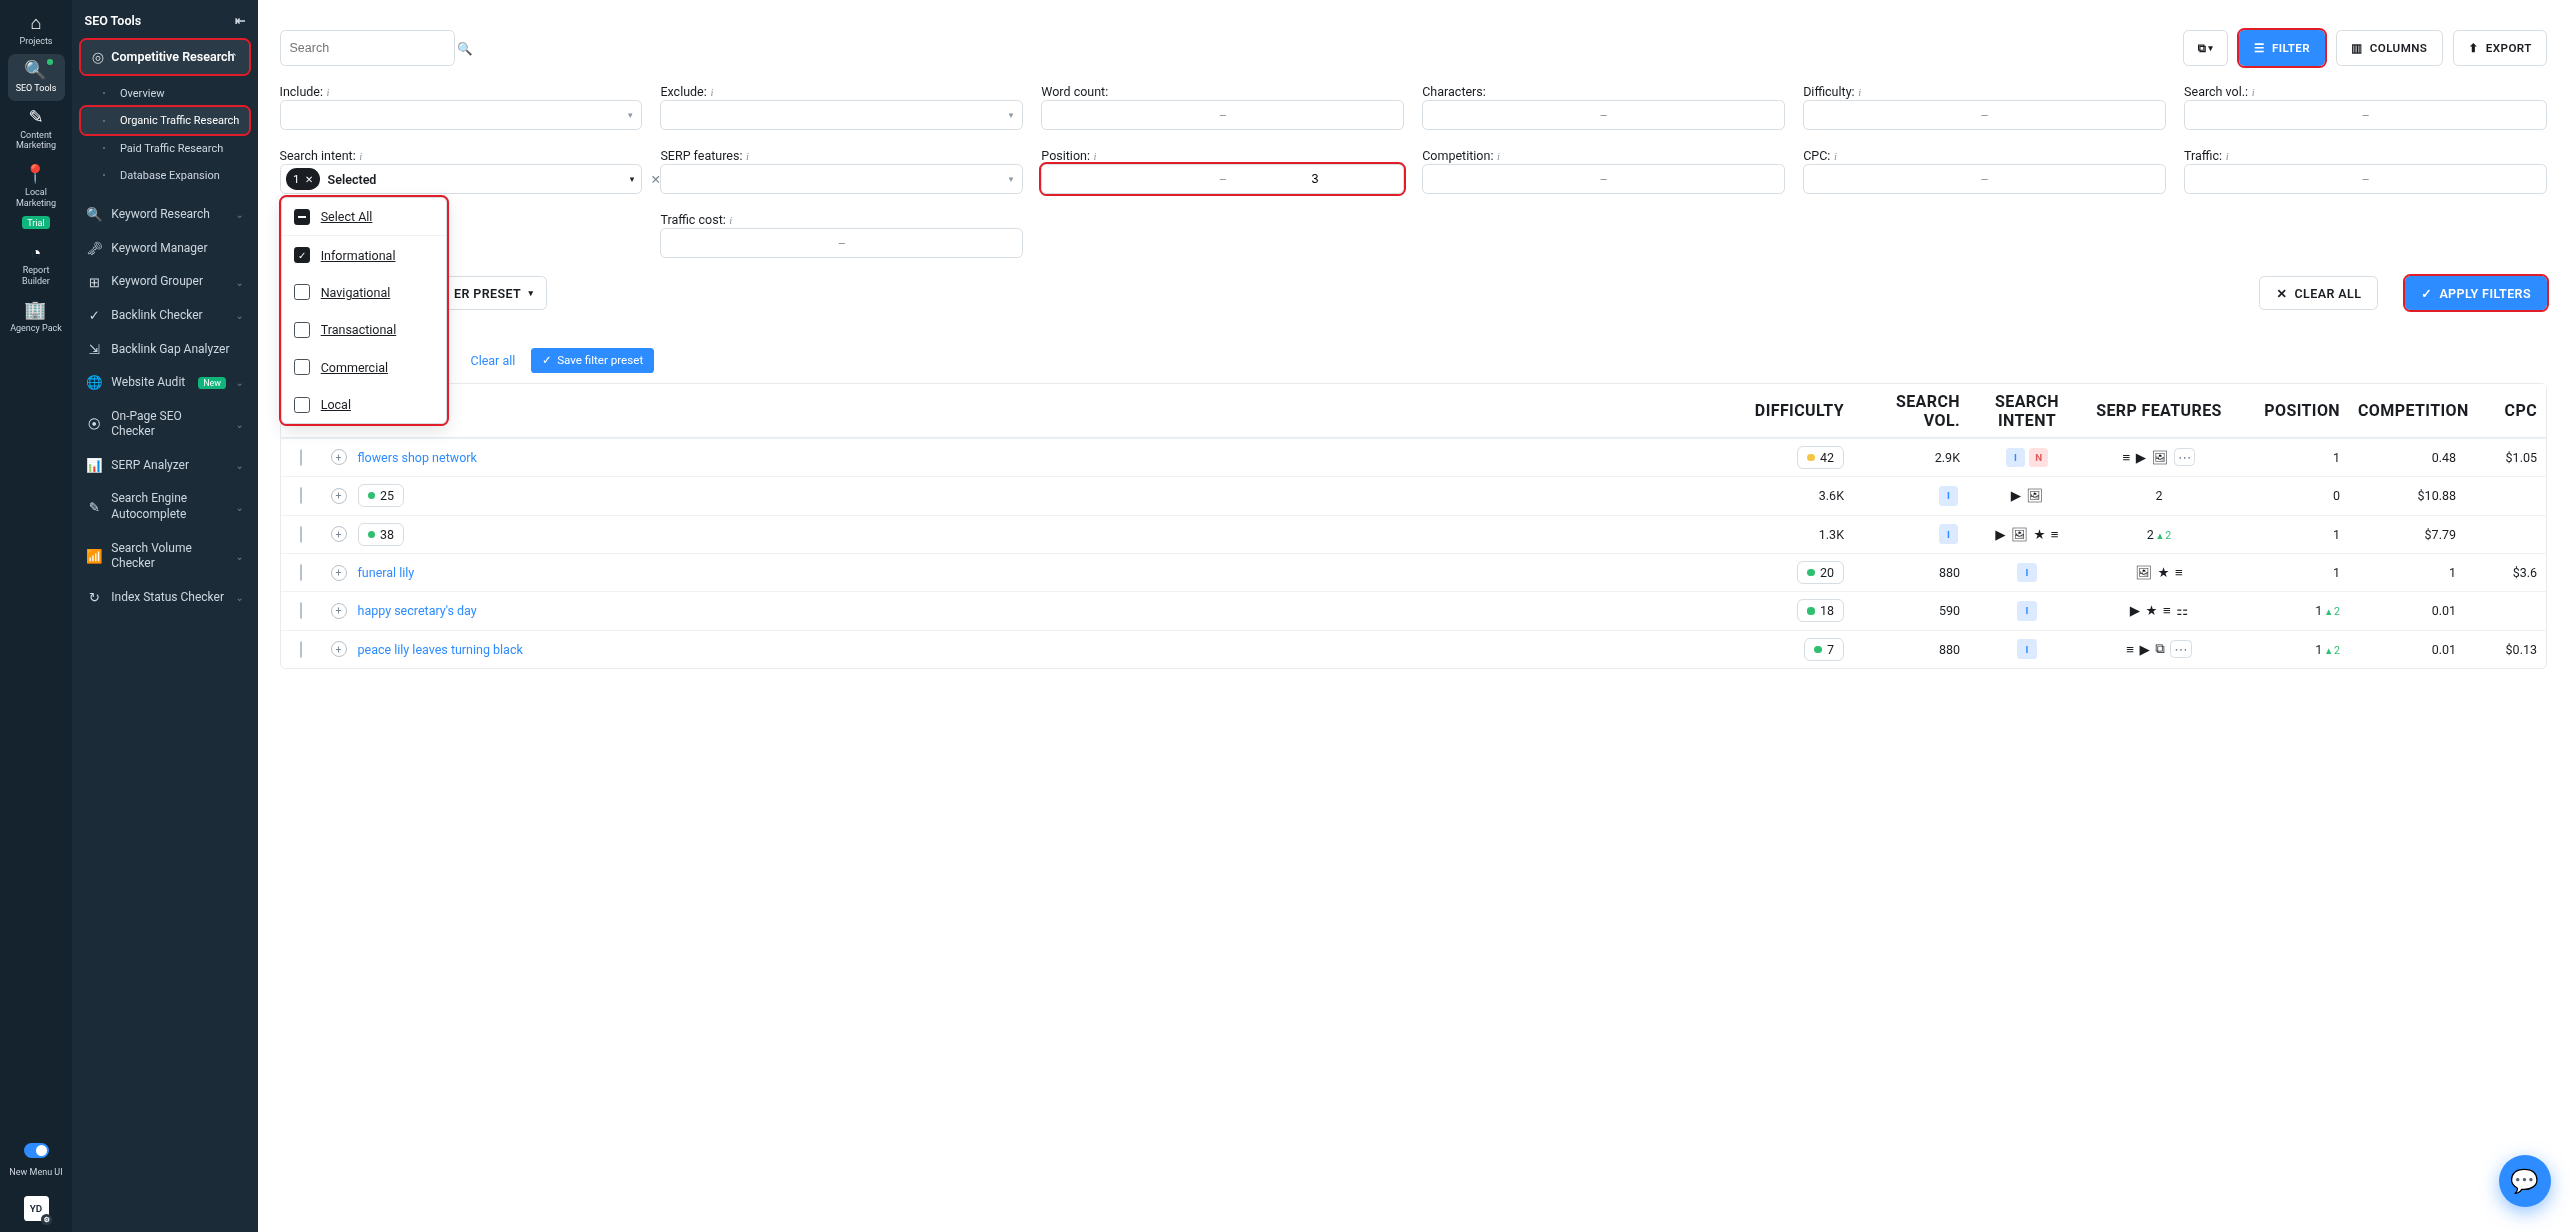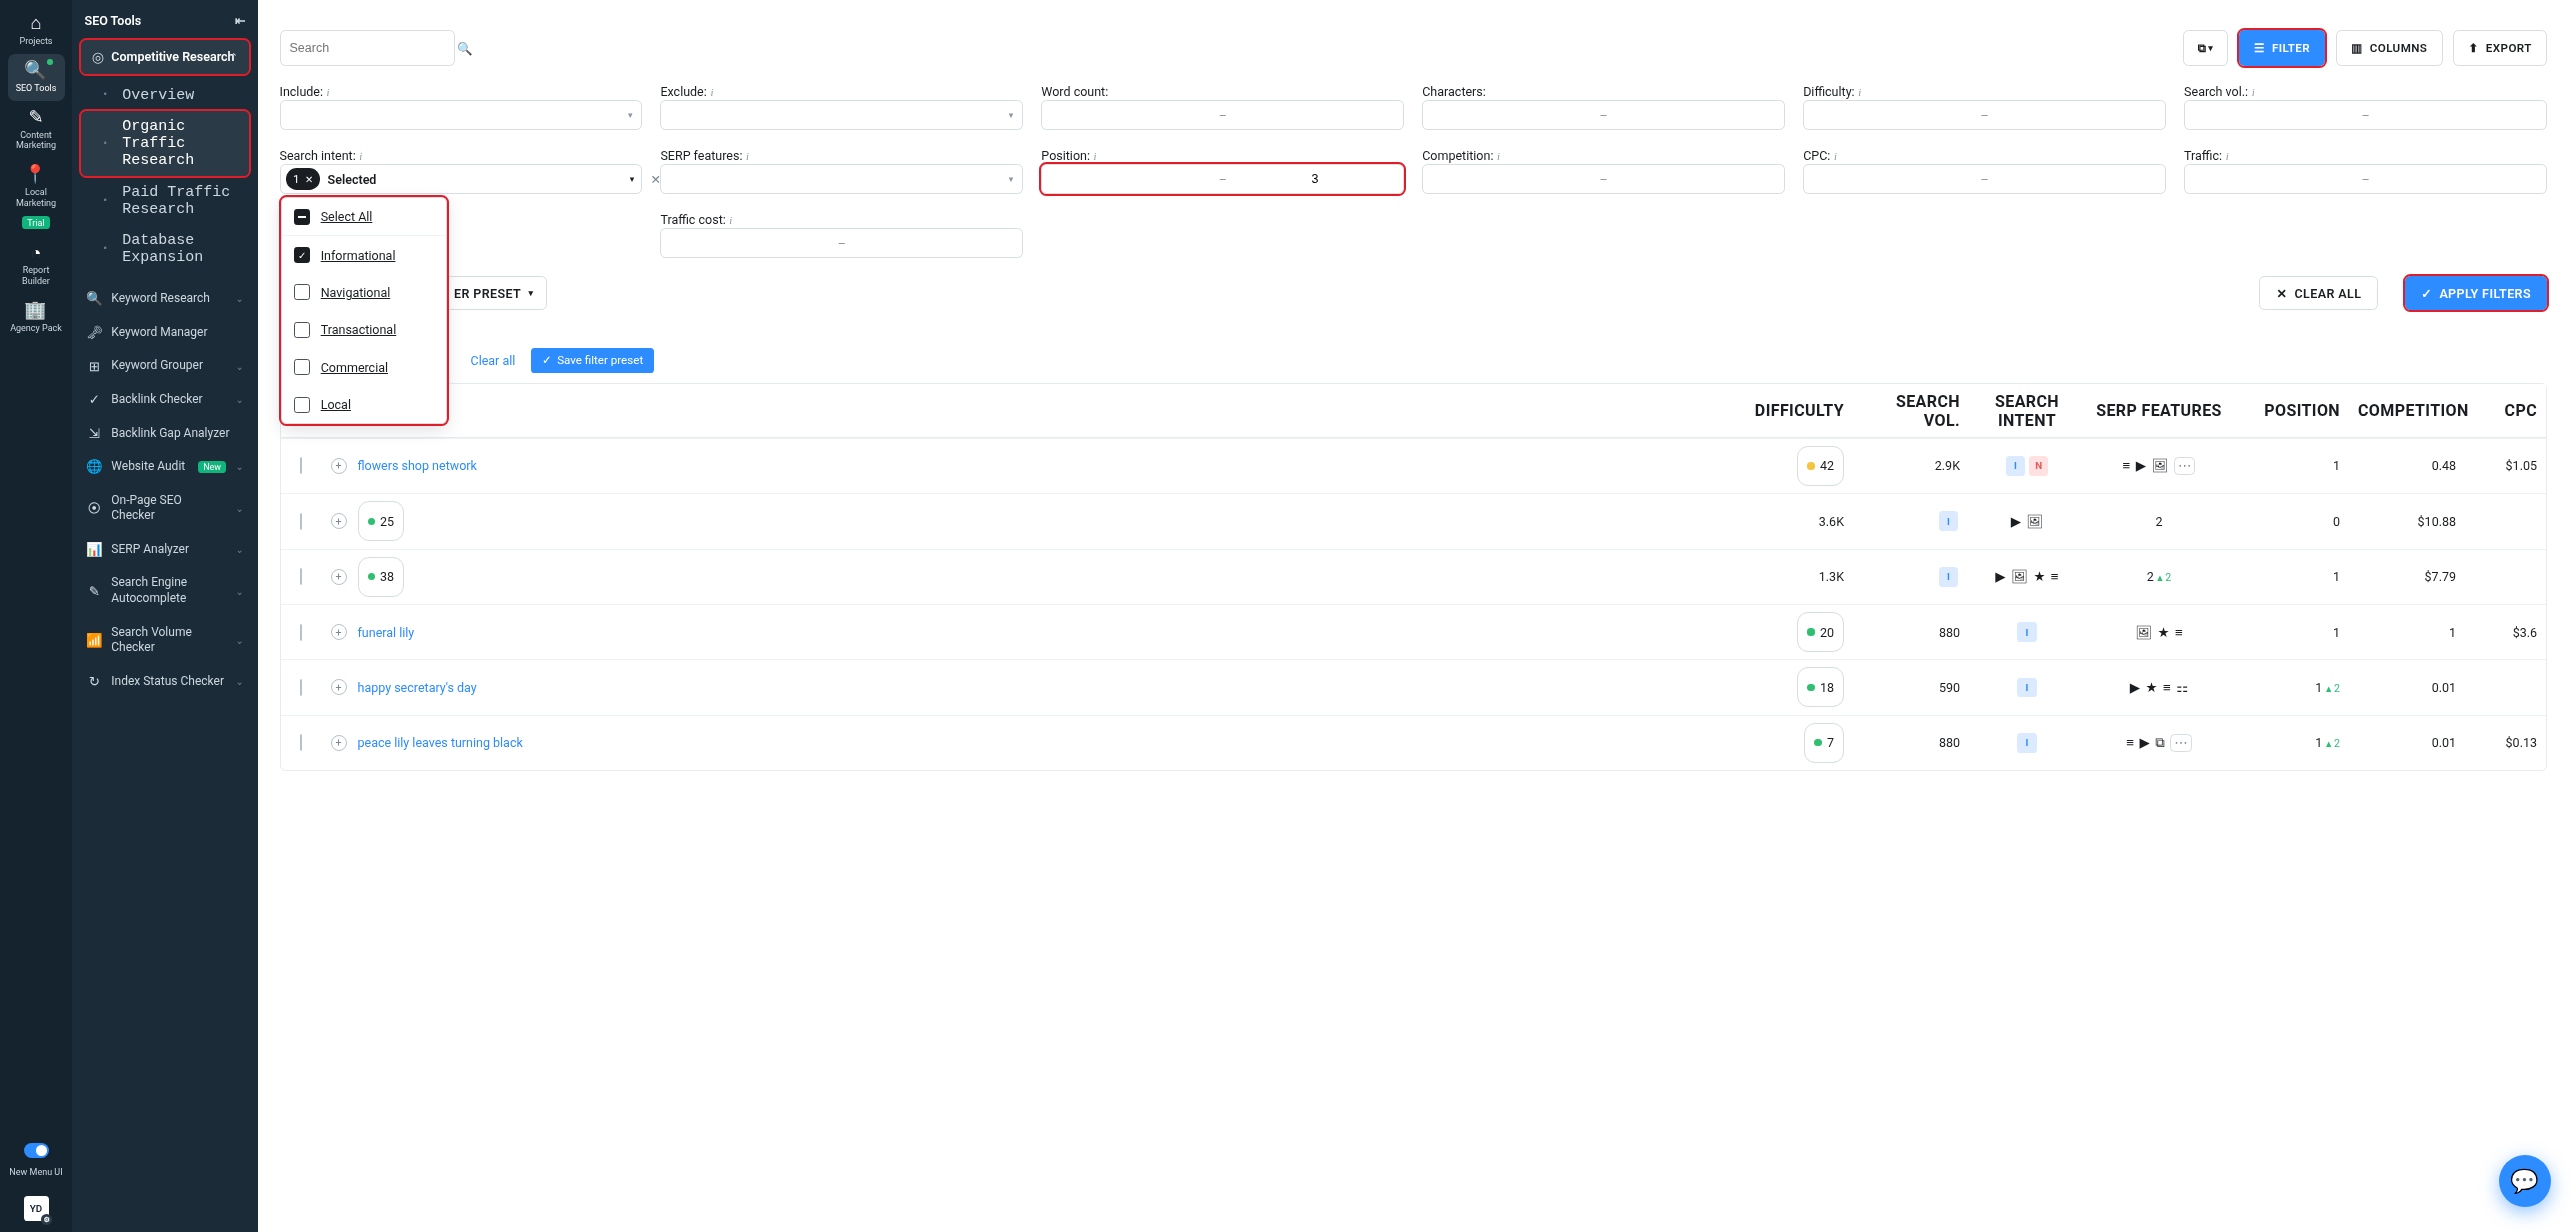--- a/index.html
+++ b/index.html
@@ -25,21 +25,21 @@
 
 .sidebar { width:186px; background:#1b2b38; color:#cdd7df; flex-shrink:0; display:flex; flex-direction:column; }
 .side-head { display:flex; align-items:center; justify-content:space-between; padding:12.5px 12.5px; color:#fff; font-weight:600; }
 .collapse-btn { font-size:12.5px; color:#cdd7df; cursor:pointer; }
 .side-group { background:#2a3a46; margin:0 9px; border-radius:5.4px; padding:9px 10.7px; display:flex; align-items:center; gap:7.2px; cursor:pointer; position:relative; }
 .side-group.hl { outline:2.7px solid #e11d2a; outline-offset:-0.9px; }
 .side-group .sicon { font-size:14.3px; }
 .side-group .glabel { color:#fff; font-weight:600; line-height:1.3; }
 .chev { position:absolute; right:10.7px; top:50%; transform:translateY(-50%); font-size:10.7px; }
 .sub-list { margin:5.4px 9px 9px 9px; }
-.sub-item { padding:7.2px 9px 7.2px 21.5px; font-size:15px; border-radius:5.4px; cursor:pointer; display:flex; align-items:center; gap:9px;font-family:Liberation Mono, monospace; }
+.sub-item { padding:7.2px 9px 7.2px 21.5px; font-size:11px; border-radius:5.4px; cursor:pointer; display:flex; align-items:center; gap:9px; }
 .sub-item::before { content:"•"; color:#6d8091; margin-right:5.4px; font-size:9px; }
 .sub-item.sel { background:#2a3a46; color:#fff; }
 .sub-item.sel.hl { outline:2.7px solid #e11d2a; outline-offset:-0.9px; }
 .side-nav { flex:1; overflow:auto; padding:0 0 18px 0; }
 .nav-row { padding:9px 14.3px; display:flex; align-items:center; gap:9px; cursor:pointer; position:relative; }
 .nav-row .nicon { width:16px; text-align:center; font-size:13.4px; }
 .nav-row .nlabel { flex:1; font-size:12px; line-height:1.3; }
 .nav-row .nchev { font-size:9.8px; color:#6d8091; }
 .new-badge { background:#0fb57a; color:#fff; font-size:9px; padding:0.9px 5.4px; border-radius:3.6px; }
 
@@ -98,21 +98,21 @@
 .thead > div { padding:7.2px 9px; text-align:right; }
 .thead > div:nth-child(-n+3) { text-align:left; }
 .thead > div:nth-child(6), .thead > div:nth-child(7) { text-align:center; }
 .trow { border-top:0.9px solid #eef2f5; }
 .trow > div { padding:7.2px 9px; text-align:right; }
 .trow > div:nth-child(-n+3) { text-align:left; }
 .trow > div:nth-child(6), .trow > div:nth-child(7) { text-align:center; }
 .rcb { width:16px; height:16px; border:1.3px solid #b6c1cb; border-radius:2.7px; margin-left:10.7px; }
 .plus { width:16px; height:16px; border:1.3px solid #b6c1cb; border-radius:50%; display:flex; align-items:center; justify-content:center; color:#7a8894; font-size:10.7px; }
 .kw { color:#2d8cff; cursor:pointer; }
-.pill { display:inline-flex; align-items:center; gap:5.4px; height:40px; border:0.9px solid #d6dde3; border-radius:11px; padding:0 9px; }
+.pill { display:inline-flex; align-items:center; gap:5.4px; height:23px; border:0.9px solid #d6dde3; border-radius:6px; padding:0 9px; }
 .pdot { width:7.2px; height:7.2px; border-radius:50%; }
 .pdot.y { background:#f5c542; }
 .pdot.g { background:#2fbf71; }
 .si-badge { display:inline-flex; width:19.7px; height:19.7px; border-radius:3.6px; align-items:center; justify-content:center; font-size:9.8px; font-weight:700; margin:0 1.8px; }
 .si-I { background:#dceaff; color:#2d8cff; }
 .si-N { background:#ffe1e1; color:#e15b5b; }
 .feat { display:inline-flex; gap:5.4px; align-items:center; justify-content:center; }
 .feat span { font-size:13.4px; }
 .more-pill { width:21.5px; height:18px; border:0.9px solid #d6dde3; border-radius:4.5px; display:inline-flex; align-items:center; justify-content:center; font-size:9.8px; color:#7a8894; }
 .pos-delta { color:#2fbf71; font-size:10.7px; margin-left:3.6px; }

